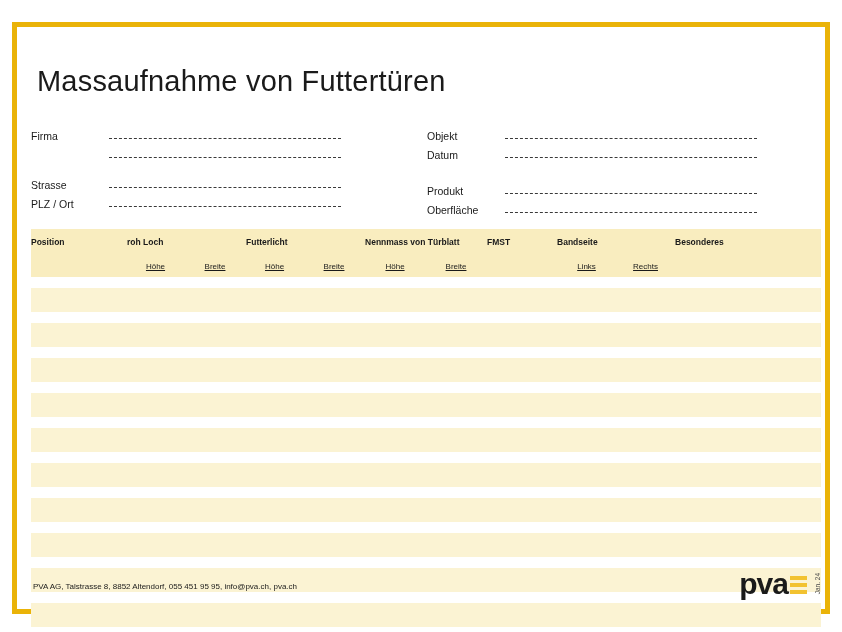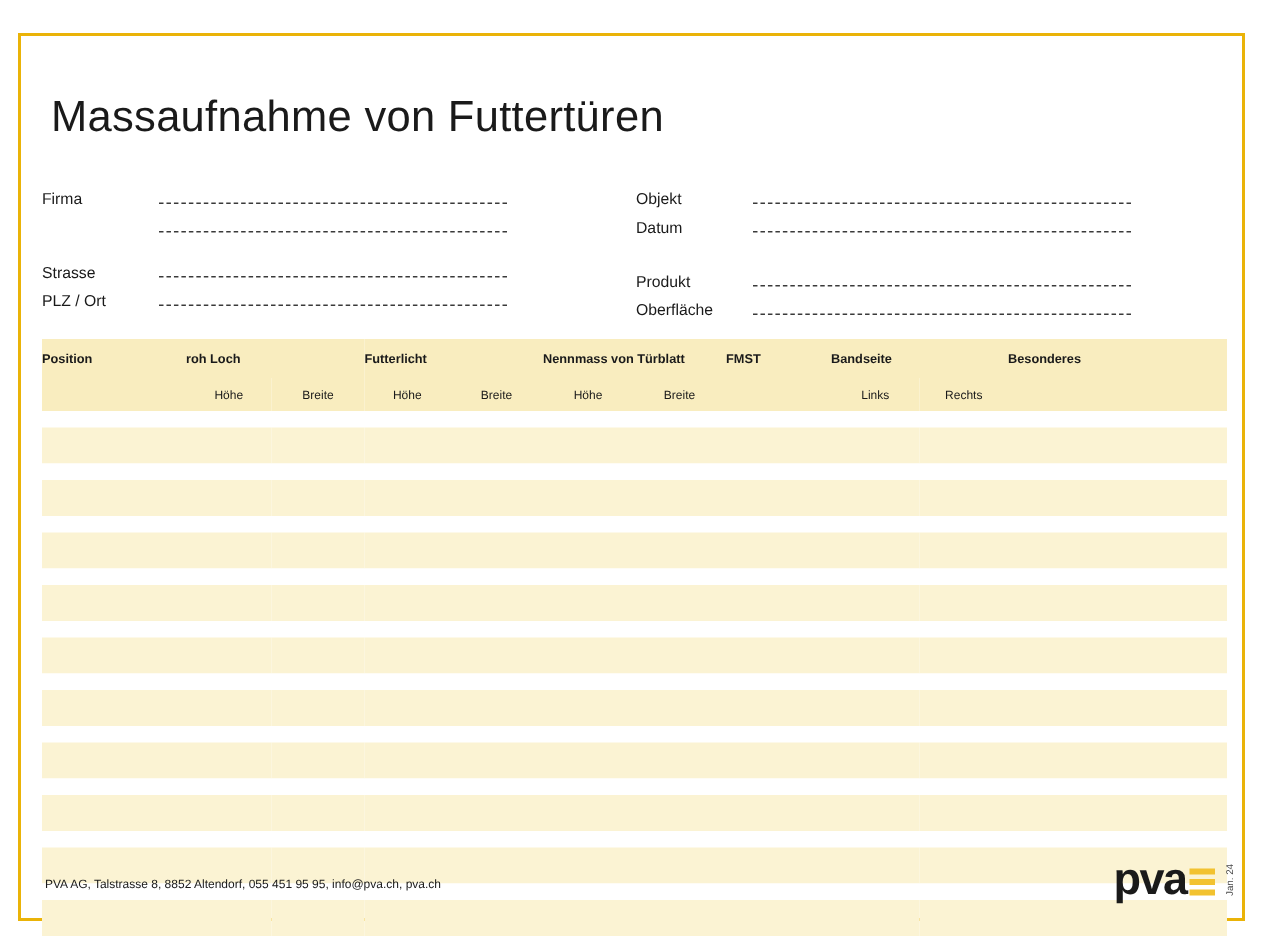--- a/index.html
+++ b/index.html
@@ -20,21 +20,21 @@
     background: #ffffff;
     box-sizing: border-box;
   }
   #sheet {
     position: absolute;
     left: 12px;
     top: 22px;
     width: 818px;
     height: 592px;
     background: #ffffff;
-    border: 2px solid #eab308;
+    border: 5px solid #eab308;
     box-sizing: border-box;
   }
   
   .doc-title {
     position: absolute;
     left: 20px;
     top: 38px;
     font-size: 29px;
     font-weight: 400;
     letter-spacing: 0.2px;
@@ -100,20 +100,21 @@
     vertical-align: middle;
   }
   .hdr-sub {
     height: 22px;
     background: #f9edbf;
     font-size: 8px;
     font-weight: normal;
     text-align: center;
     color: #1a1a1a;
     vertical-align: middle;
+    text-decoration: underline;
   }
   .row-band {
     height: 24px;
     background: #fbf3d3;
   }
   .row-white {
     height: 11px;
     background: #ffffff;
   }
   .vsep {

